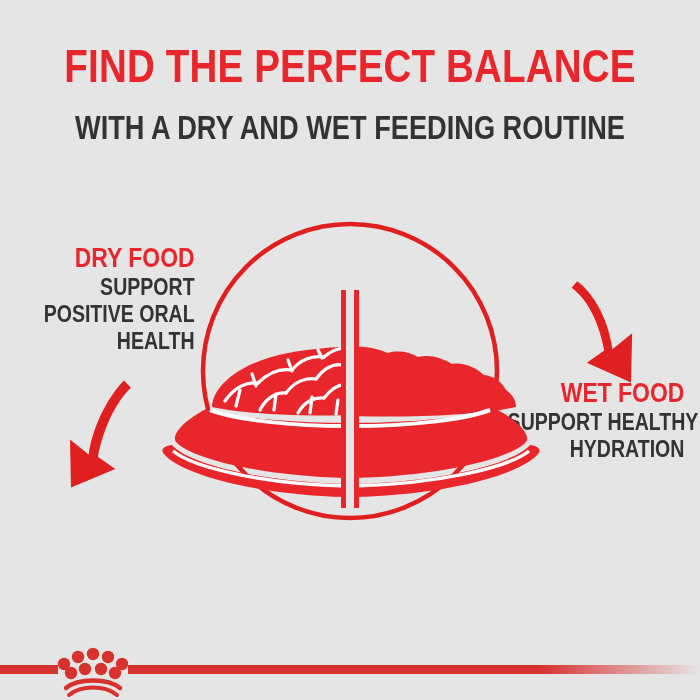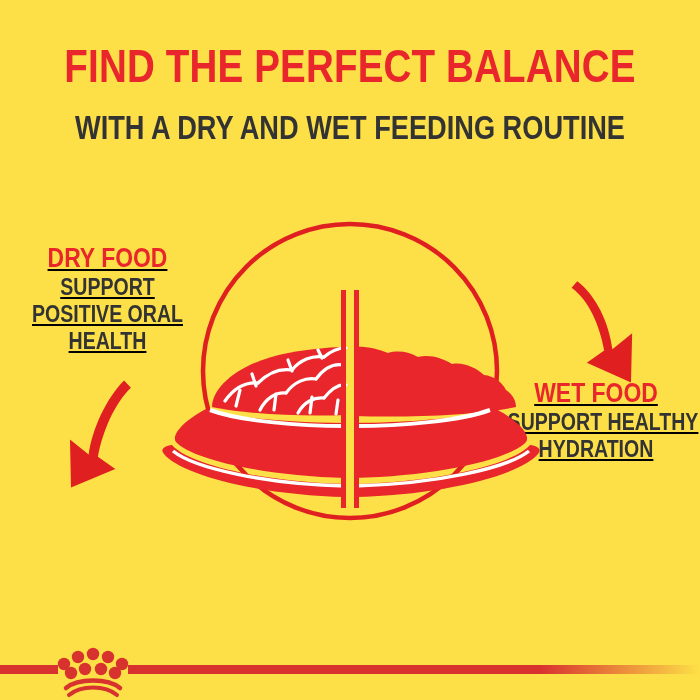--- a/index.html
+++ b/index.html
@@ -11,21 +11,21 @@
     width: 700px;
     height: 700px;
     background: #ffffff;
     font-family: "Liberation Sans", sans-serif;
     overflow: hidden;
   }
   .canvas {
     position: relative;
     width: 700px;
     height: 700px;
-    background: #fde047;
+    background: #e5e5e5;
     overflow: hidden;
   }
 
   
   .headline {
     position: absolute;
     left: 0;
     top: 40px;
     width: 700px;
     text-align: center;
@@ -49,22 +49,21 @@
     line-height: 38px;
     font-weight: bold;
     transform: scaleX(0.80);
     transform-origin: center top;
     white-space: nowrap;
   }
 
   
   .side-block {
     position: absolute;
-    text-align: center;
-    text-decoration: underline;
+    text-align: right;
   }
   .side-block .kicker {
     color: #E8262B;
     font-size: 27px;
     line-height: 31px;
     font-weight: bold;
     transform: scaleX(0.85);
     white-space: nowrap;
   }
   .side-block .desc {

